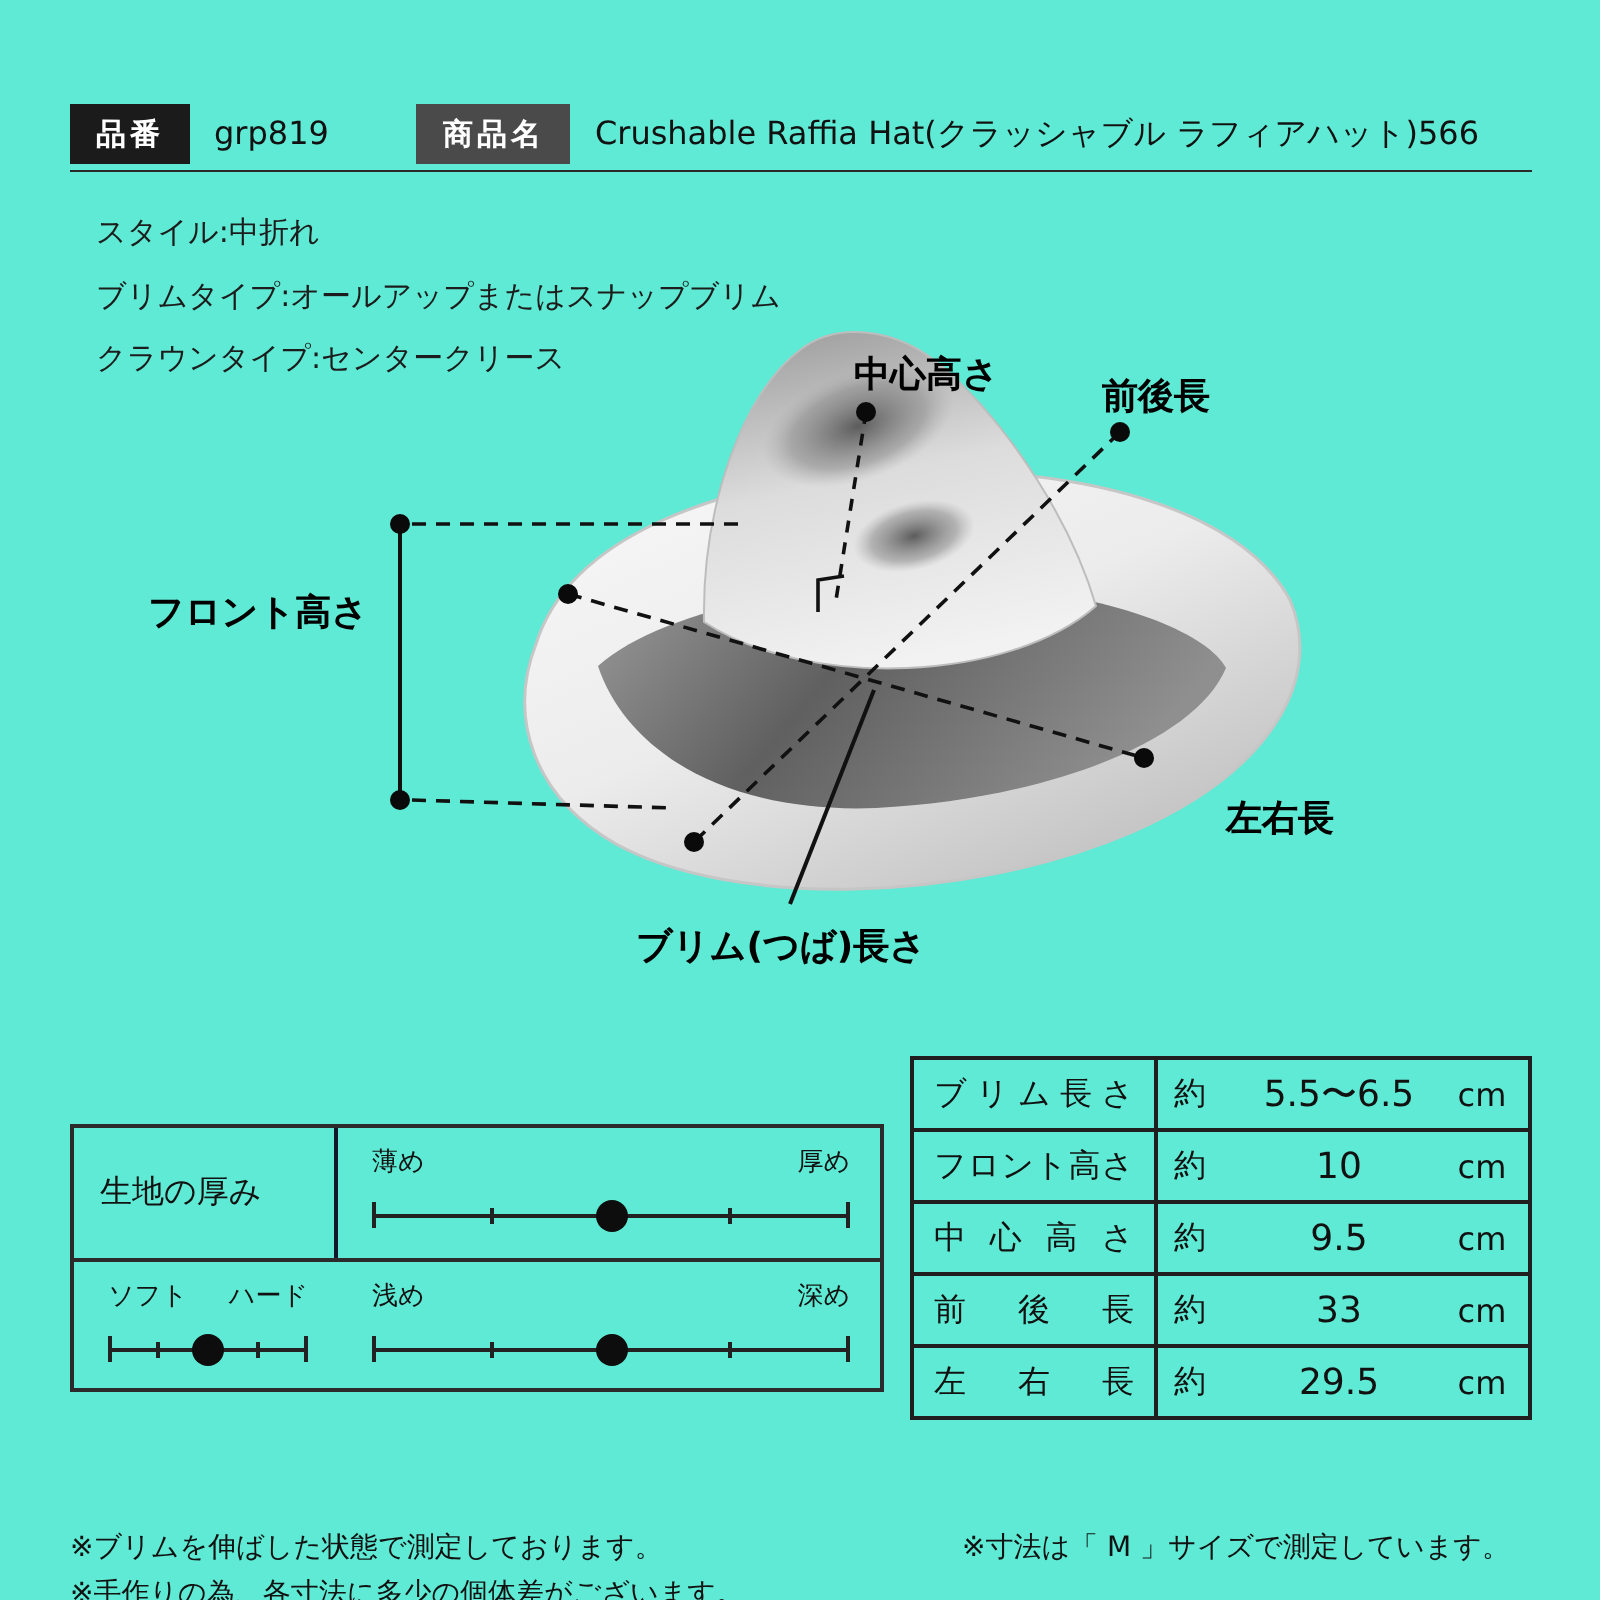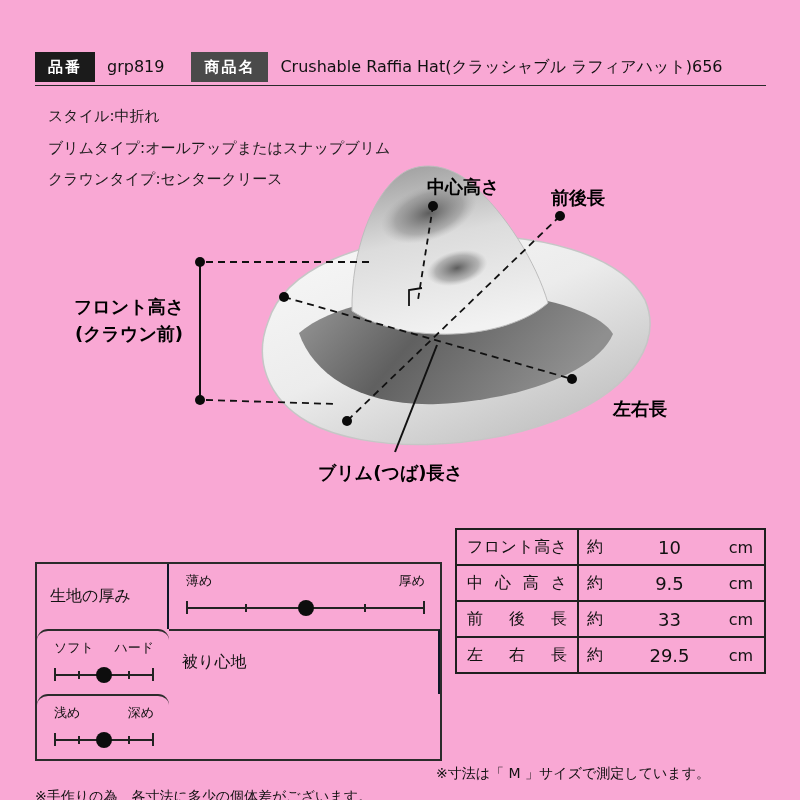--- a/index.html
+++ b/index.html
@@ -1,45 +1,45 @@
 <!DOCTYPE html>
 <html><head>
 <meta charset="utf-8">
 <style>
   * { margin:0; padding:0; box-sizing:border-box; }
   html,body { background:#ffffff; }
   .page {
-    position:relative; width:800px; height:800px; background:#f9a8d4;
+    position:relative; width:800px; height:800px; background:#5eead4;
     font-family:"DejaVu Sans","Liberation Sans",sans-serif; color:#111; overflow:hidden;
   }
 
   
   .header { position:absolute; left:35px; top:52px; width:731px; height:34px;
             border-bottom:1px solid #2a2a2a; display:flex; align-items:flex-start; }
   .tag { display:inline-flex; align-items:center; justify-content:center; height:30px;
          padding:0 13px; color:#fff; font-size:15px; font-weight:bold; letter-spacing:2px; }
   .tag-black { background:#1b1b1b; }
-  .tag-gray  { background:#4a4a4a; margin-left:27px; }
+  .tag-gray  { background:#4a4a4a; margin-left:44px; }
   .header-val { font-size:16px; font-weight:normal; line-height:30px; margin-left:12px; white-space:nowrap; }
 
   
   .spec-line { position:absolute; left:48px; font-size:15px; color:#1c1c1c; }
 
   
   .diagram-svg { position:absolute; left:0; top:0; width:800px; height:800px; }
   .dlabel { position:absolute; font-weight:bold; font-size:18px; color:#000; white-space:nowrap; }
   .dlabel-front-height { text-align:center; line-height:1.5; }
 
   
   .feel-table { position:absolute; left:35px; top:562px; width:407px;
                 border:2px solid #2b2b2b; display:grid; grid-template-columns:132px 1fr; grid-auto-rows:65px; }
   .feel-label { border-right:2px solid #0f172a; display:flex; align-items:center;
                 padding-left:13px; font-size:16px; }
   .bt { border-top:2px solid #2b2b2b; }
-  .feel-slider { position:relative;border-radius:11px; }
+  .feel-slider { position:relative; }
   .feel-min { position:absolute; left:17px;  top:8px; font-size:13px; }
   .feel-max { position:absolute; right:15px; top:8px; font-size:13px;font-family:Liberation Serif, serif; }
   .feel-track { position:absolute; left:17px; right:15px; top:36px; height:16px; }
   .feel-line  { position:absolute; left:0; right:0; top:7px; border-top:2px solid #222; }
   .tick { position:absolute; width:2px; background:#222; }
   .tick-end { top:1px; height:13px; }
   .tick-mid { top:4px; height:8px; transform:translateX(-50%); }
   .feel-dot { position:absolute; top:0; width:16px; height:16px; border-radius:50%;
               background:#0d0d0d; transform:translateX(-50%); }
 
@@ -58,21 +58,21 @@
 </style>
 </head>
 <body>
 
 <div class="page">
 
   <div class="header">
     <span class="tag tag-black">品番</span>
     <span class="header-val">grp819</span>
     <span class="tag tag-gray">商品名</span>
-    <span class="header-val">Crushable Raffia Hat(クラッシャブル ラフィアハット)656</span>
+    <span class="header-val">Crushable Raffia Hat(クラッシャブル ラフィアハット)566</span>
   </div>
 
   <div class="spec-line" style="top:107px">スタイル:中折れ</div>
   <div class="spec-line" style="top:170px">クラウンタイプ:センタークリース</div>
   <div class="spec-line" style="top:139px">ブリムタイプ:オールアップまたはスナップブリム</div>
 
   <svg class="diagram-svg" viewBox="0 0 800 800">
     <defs>
       <linearGradient id="gBrim" x1="0" y1="0" x2="0.8" y2="1">
         <stop offset="0" stop-color="#f8f8f8"></stop>
@@ -123,21 +123,20 @@
       <circle cx="347" cy="421" r="5"></circle>
       <circle cx="284" cy="297" r="5"></circle>
       <circle cx="572" cy="379" r="5"></circle>
     </g>
   </svg>
 
   <div class="dlabel" style="left:427px; top:175px">中心高さ</div>
   <div class="dlabel" style="left:551px; top:186px">前後長</div>
   <div class="dlabel dlabel-front-height" style="left:58px; top:293px; width:142px">
     <div>フロント高さ</div>
-    <div>(クラウン前)</div>
   </div>
   <div class="dlabel" style="left:613px; top:397px">左右長</div>
   <div class="dlabel" style="left:318px; top:461px">ブリム(つば)長さ</div>
 
   <div class="feel-table">
 
     <div class="feel-label">生地の厚み</div>
     <div class="feel-slider">
       <span class="feel-min">薄め</span>
       <span class="feel-max">厚め</span>
@@ -157,39 +156,48 @@
       <div class="feel-track">
         <div class="feel-line"></div>
         <span class="tick tick-end" style="left:0"></span>
         <span class="tick tick-mid" style="left:25%"></span>
         <span class="tick tick-mid" style="left:75%"></span>
         <span class="tick tick-end" style="left:calc(100% - 2px)"></span>
         <div class="feel-dot" style="left: 50%;"></div>
       </div>
     </div>
 
-    <div class="feel-label bt">被り心地</div>
     <div class="feel-slider bt">
       <span class="feel-min">浅め</span>
       <span class="feel-max">深め</span>
       <div class="feel-track">
         <div class="feel-line"></div>
         <span class="tick tick-end" style="left:0"></span>
         <span class="tick tick-mid" style="left:25%"></span>
         <span class="tick tick-mid" style="left:75%"></span>
         <span class="tick tick-end" style="left:calc(100% - 2px)"></span>
         <div class="feel-dot" style="left: 50%;"></div>
       </div>
     </div>
 
   </div>
 
   <table class="size-table">
     <tbody>
       <tr>
+        <td class="sz-label">ブリム長さ</td>
+        <td class="sz-data">
+            <div class="sz-flex">
+          <span class="sz-approx">約</span>
+          <span class="sz-value">5.5〜6.5</span>
+          <span class="sz-unit">cm</span>
+        </div>
+          </td>
+      </tr>
+      <tr>
         <td class="sz-label">フロント高さ</td>
         <td class="sz-data">
             <div class="sz-flex">
           <span class="sz-approx">約</span>
           <span class="sz-value">10</span>
           <span class="sz-unit">cm</span>
         </div>
           </td>
       </tr>
       <tr>
@@ -218,16 +226,17 @@
             <div class="sz-flex">
           <span class="sz-approx">約</span>
           <span class="sz-value">29.5</span>
           <span class="sz-unit">cm</span>
         </div>
           </td>
       </tr>
     </tbody>
   </table>
 
+  <div class="footnote" style="left:35px; top:765px">※ブリムを伸ばした状態で測定しております。</div>
   <div class="footnote" style="left:35px; top:788px">※手作りの為、各寸法に多少の個体差がございます。</div>
-  <div class="footnote" style="left:436px; top:765px">※寸法は「 M 」サイズで測定しています。</div>
+  <div class="footnote" style="left:481px; top:765px">※寸法は「 M 」サイズで測定しています。</div>
 
 </div>
 
 </body></html>

